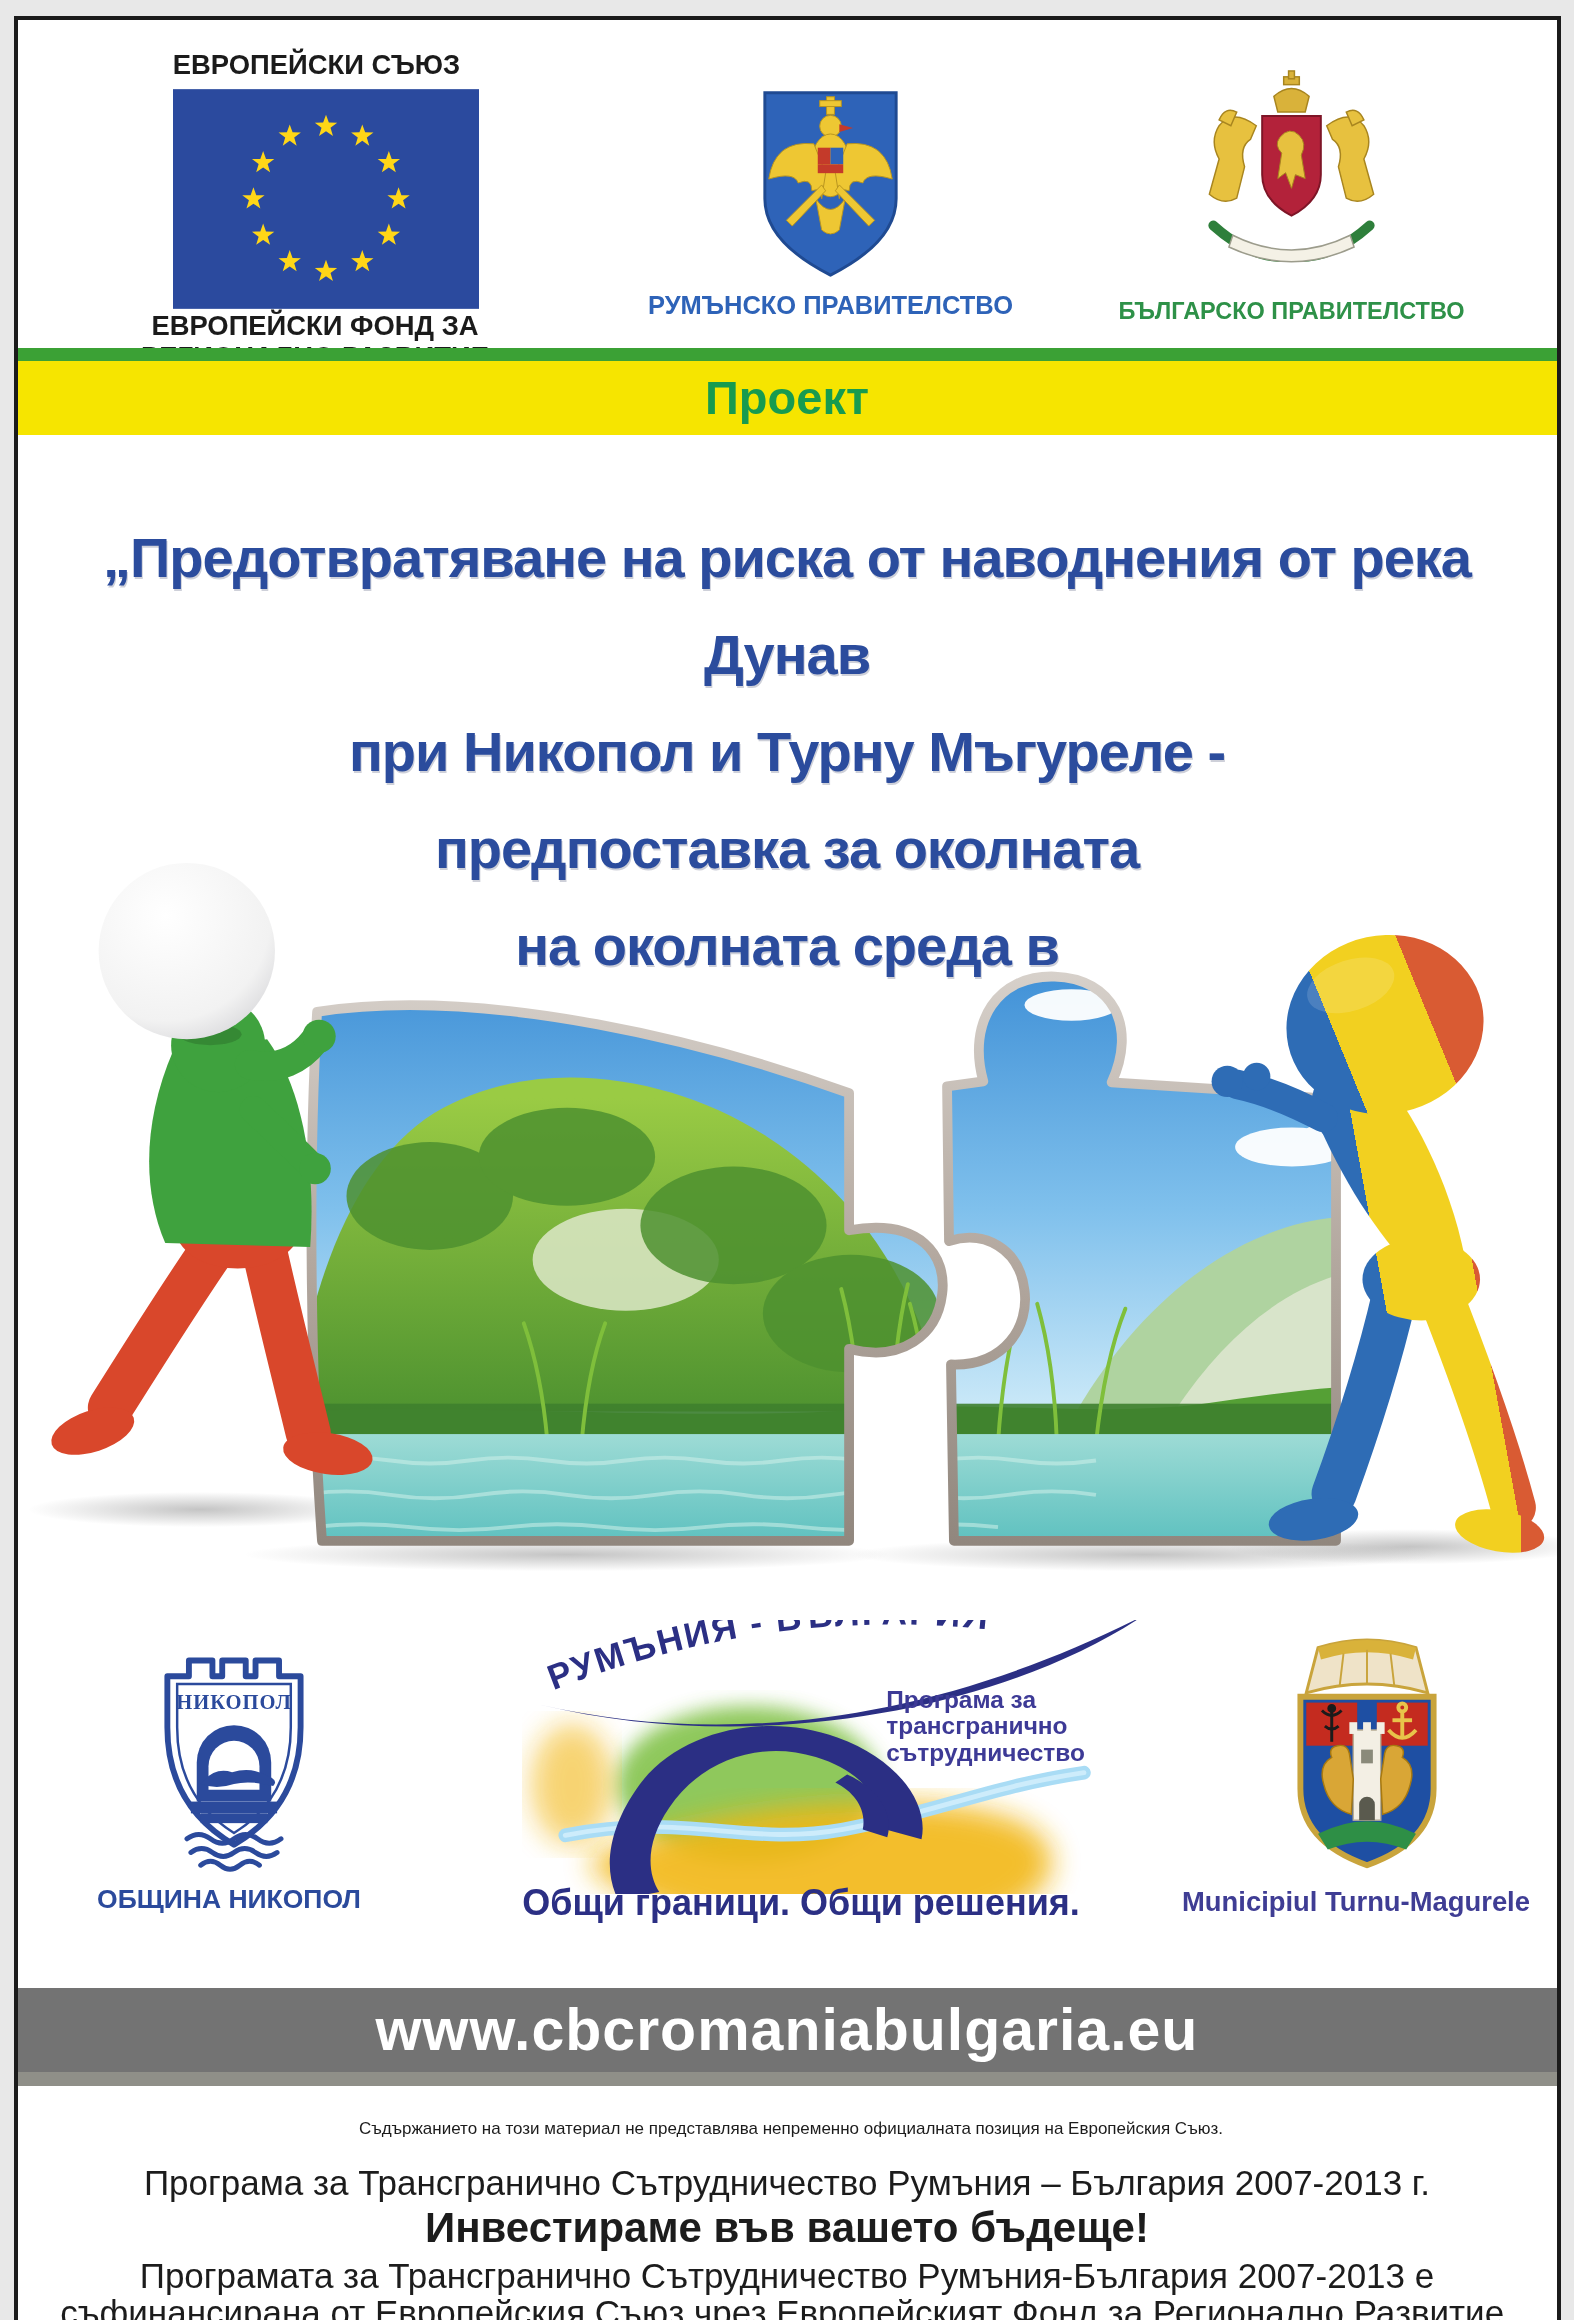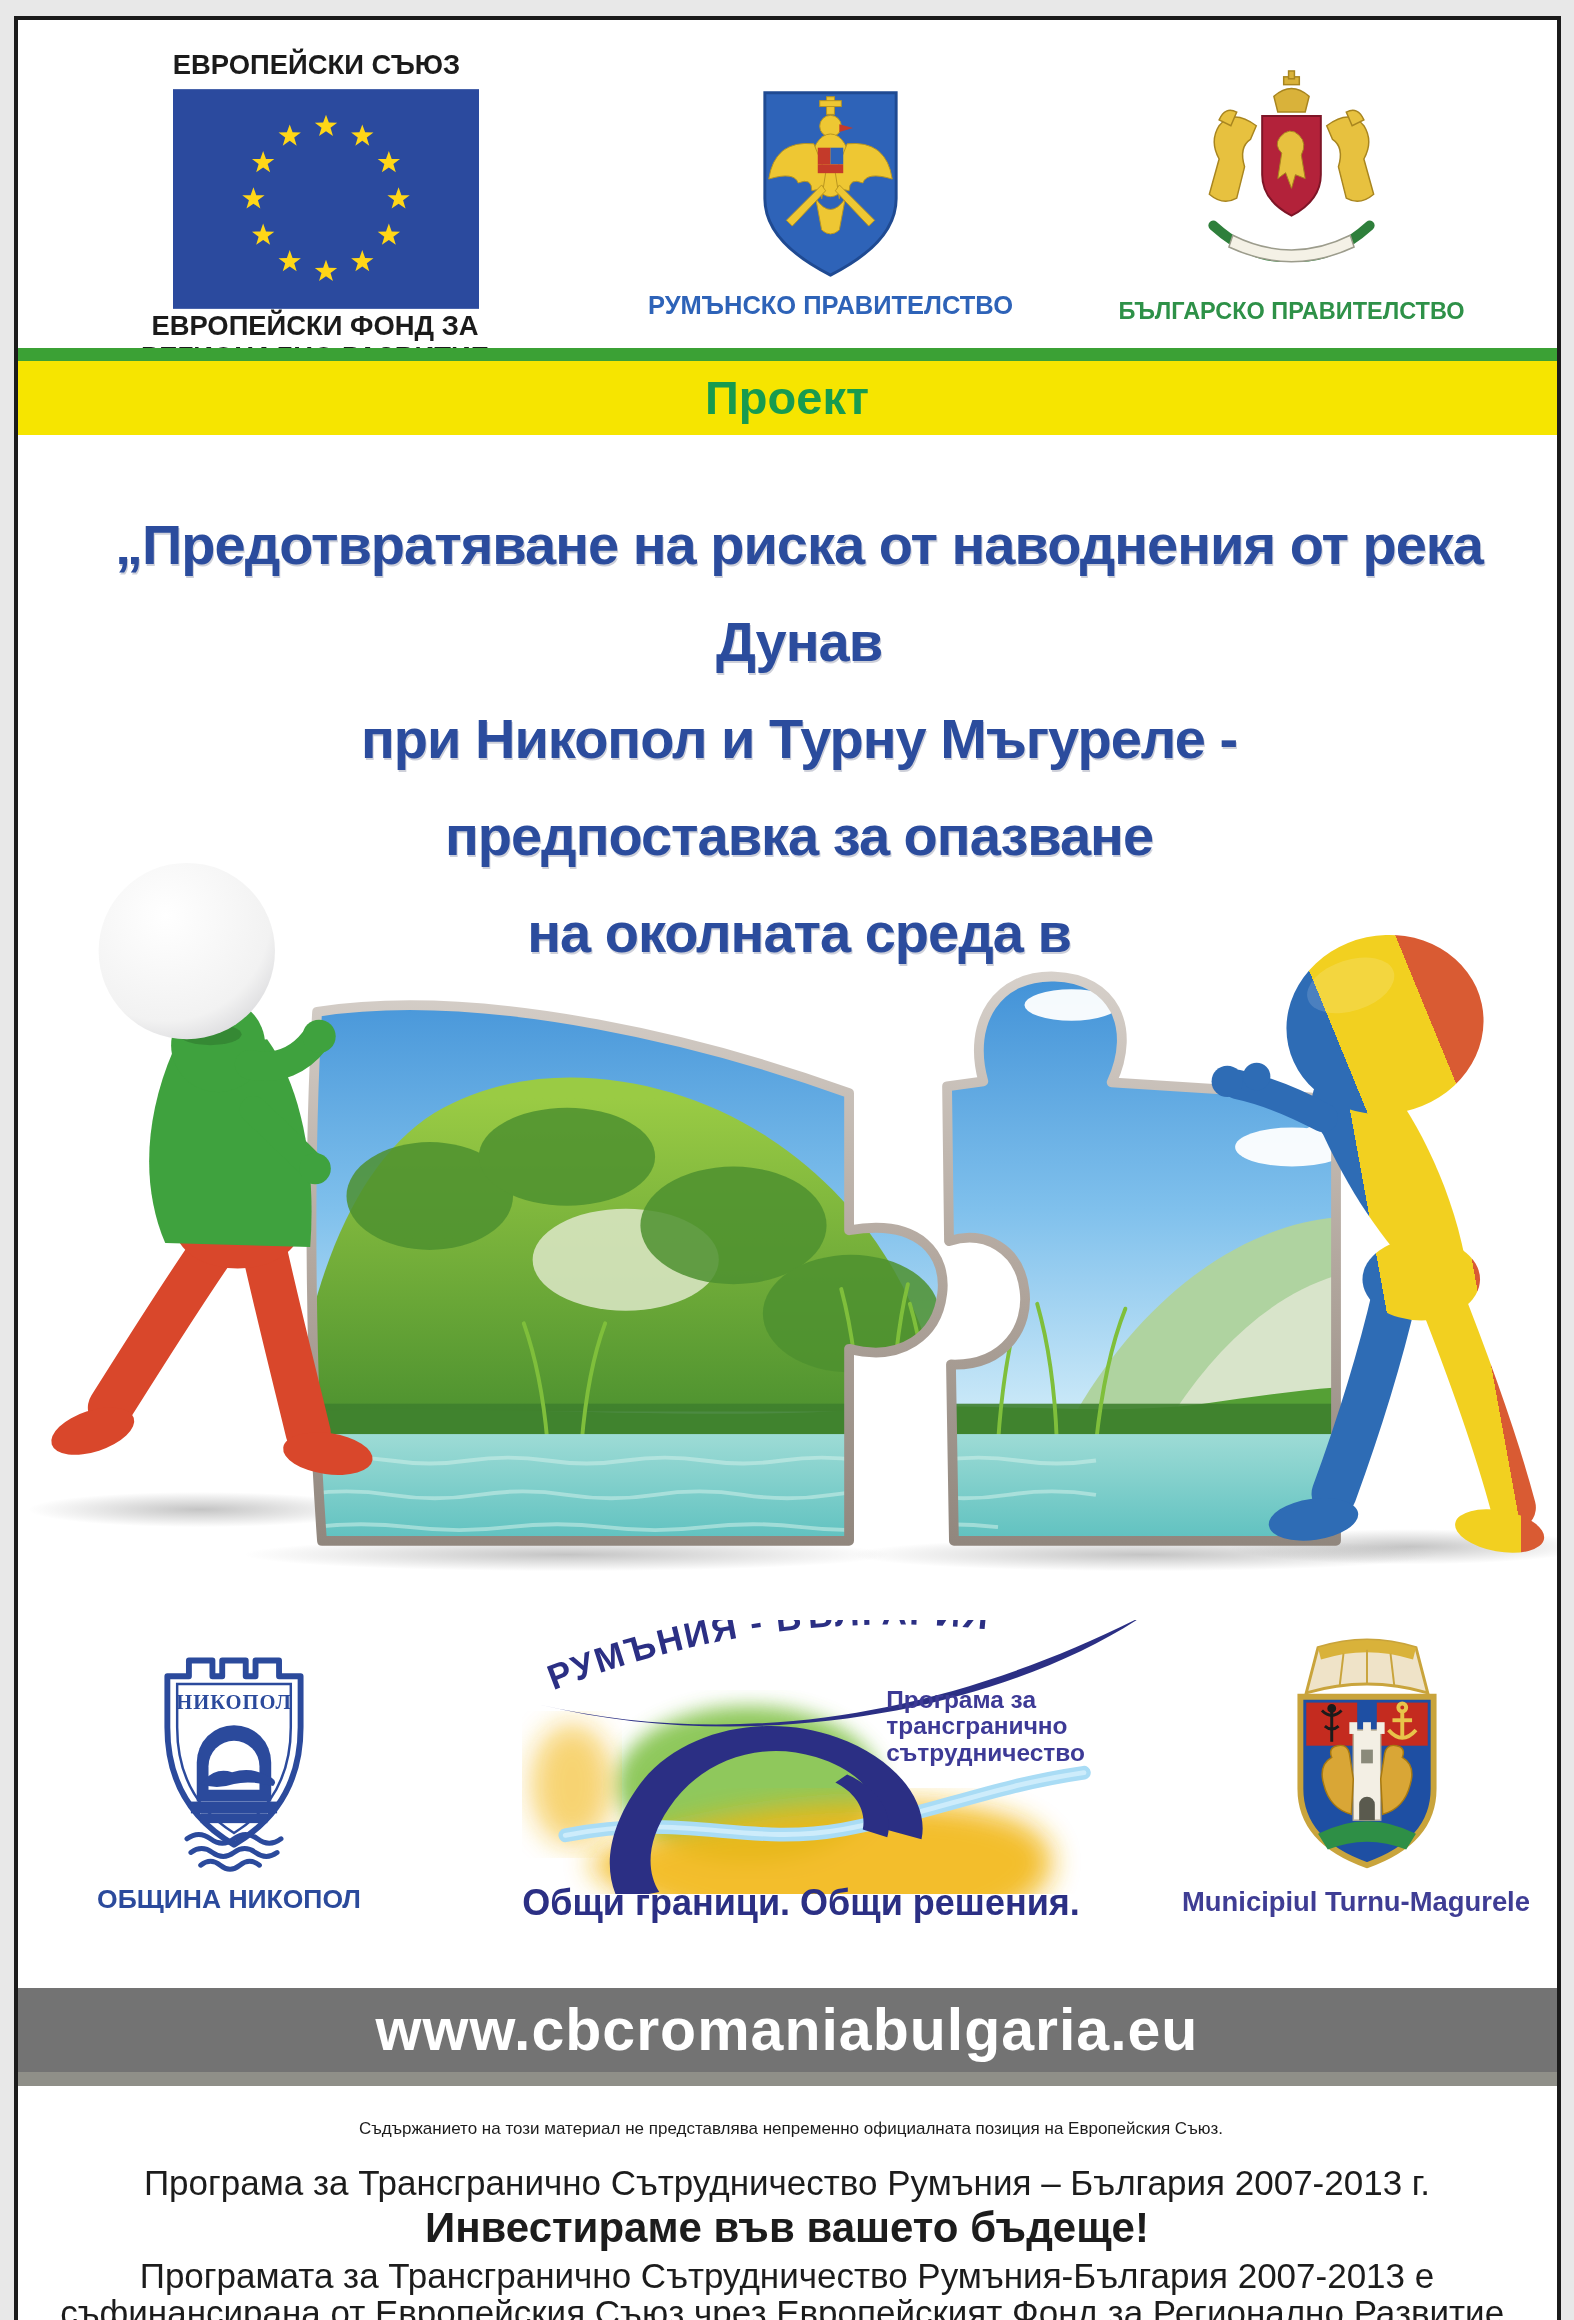--- a/index.html
+++ b/index.html
@@ -8,21 +8,21 @@
     font-family:"Liberation Sans",sans-serif;margin:16px auto;}
   .abs{position:absolute;}
   .ctr{text-align:center;}
   .eu-top{left:98px;top:29px;width:402px;font-size:27.4px;font-weight:bold;color:#1b1b1b;}
   .eu-bottom{left:82px;top:290px;width:431px;font-size:27.4px;font-weight:bold;color:#1b1b1b;line-height:31px;}
   .ro-caption{left:617px;top:271px;width:392px;font-size:25.5px;font-weight:600;color:#2E63B8;}
   .bg-caption{left:1068px;top:278px;width:412px;font-size:23.5px;font-weight:600;color:#2E9148;}
   .green-strip{left:0;top:328px;width:100%;height:12.7px;background:#3BA135;}
   .yellow-band{left:0;top:341px;width:100%;height:74px;background:#F6E500;}
   .yellow-band div{font-size:47px;font-weight:bold;color:#179B4F;line-height:74px;}
-  .title-block{left:0;top:476px;width:100%;padding-left:12px;}
+  .title-block{left:0;top:489px;width:100%;}
   .title-block div{font-size:56px;font-weight:bold;color:#2B4C9D;line-height:97px;
     letter-spacing:-1px;text-shadow:1px 2px 0 rgba(80,85,120,.28);}
   .nikopol-caption{left:25.5px;top:1864px;width:372px;font-size:26.5px;font-weight:600;color:#2B4A9C;}
   .program-tagline{left:372px;top:1862px;width:823px;font-size:36px;font-weight:bold;color:#2B2F84;}
   .turnu-caption{left:1108px;top:1866px;width:461px;font-size:27.4px;font-weight:600;color:#3F3D94;}
   .url-bar{left:0;top:1968px;width:100%;height:84px;background:#737373;}
   .url-bar div{color:#fff;font-weight:bold;font-size:59px;line-height:84px;letter-spacing:1px;}
   .gray-strip{left:0;top:2052px;width:100%;height:13.7px;background:#8F8F88;}
   .f1{left:4px;top:2099px;width:100%;font-size:17px;color:#1c1c1c;}
   .f2{left:0;top:2143px;width:100%;font-size:35px;color:#1c1c1c;}
@@ -106,21 +106,21 @@
   <div class="abs ctr bg-caption">БЪЛГАРСКО ПРАВИТЕЛСТВО</div>
 
   <div class="abs green-strip"></div>
   <div class="abs yellow-band">
     <div class="ctr">Проект</div>
   </div>
 
   <div class="abs ctr title-block">
     <div>„Предотвратяване на риска от наводнения от река Дунав</div>
     <div>при Никопол и Турну Мъгуреле -</div>
-    <div>предпоставка за опазване</div>
+    <div>предпоставка за околната</div>
     <div>на околната среда в</div>
   </div>
 
   <svg class="abs" style="left:0;top:838px;" width="1574" height="725" viewBox="0 855 1606 740">
     <defs>
       <linearGradient id="sky" x1="0" y1="960" x2="0" y2="1420" gradientUnits="userSpaceOnUse">
         <stop offset="0" stop-color="#3E8FD6"></stop>
           <stop offset="0.55" stop-color="#7FC0EC"></stop>
         <stop offset="1" stop-color="#CBE9F8"></stop>
       </linearGradient>

